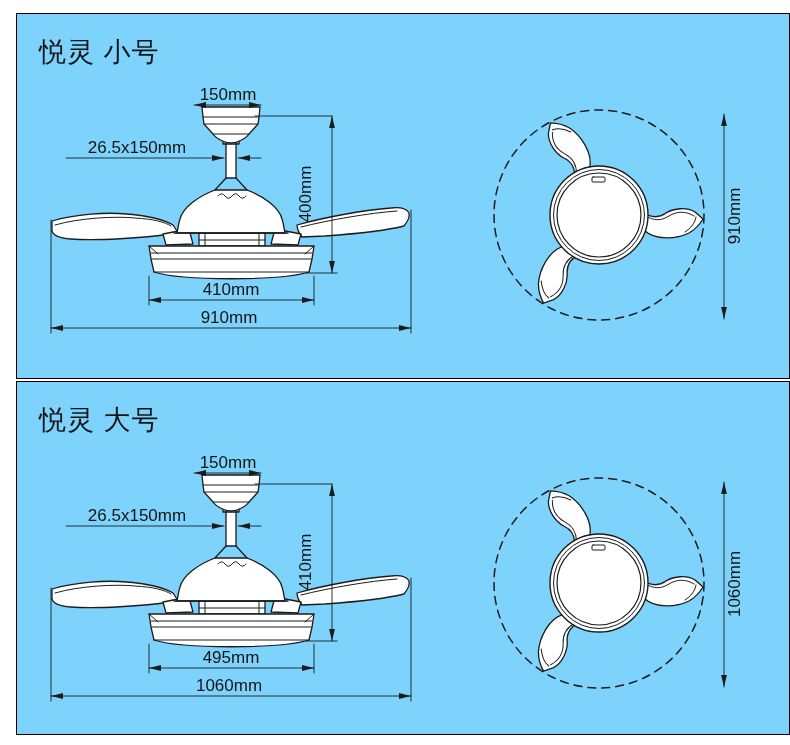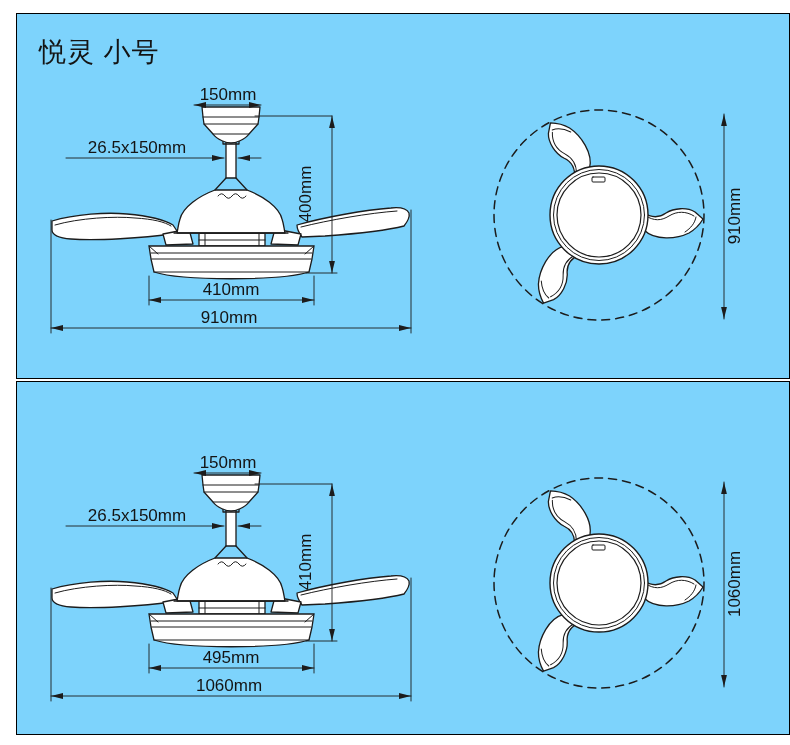--- a/index.html
+++ b/index.html
@@ -110,20 +110,21 @@
     <text class="dim-text" x="211" y="86" text-anchor="middle">150mm</text>
     <text class="dim-text" x="120" y="139" text-anchor="middle">26.5x150mm</text>
     <text class="dim-text" x="294" y="180" text-anchor="middle" transform="rotate(-90 294 180)">400mm</text>
     <text class="dim-text" x="214" y="281" text-anchor="middle">410mm</text>
     <text class="dim-text" x="212" y="309" text-anchor="middle">910mm</text>
     <text class="dim-text" x="723" y="202" text-anchor="middle" transform="rotate(-90 723 202)">910mm</text>
   </svg>
 </section>
 
 <section class="panel" id="panel-large">
+  <h2>悦灵 大号</h2>
   <svg class="diagram" width="772" height="340" viewBox="0 0 772 340" preserveAspectRatio="xMinYMin meet">
     <use href="#fan-drawing"></use>
     <text class="dim-text" x="211" y="86" text-anchor="middle">150mm</text>
     <text class="dim-text" x="120" y="139" text-anchor="middle">26.5x150mm</text>
     <text class="dim-text" x="294" y="180" text-anchor="middle" transform="rotate(-90 294 180)">410mm</text>
     <text class="dim-text" x="214" y="281" text-anchor="middle">495mm</text>
     <text class="dim-text" x="212" y="309" text-anchor="middle">1060mm</text>
     <text class="dim-text" x="723" y="202" text-anchor="middle" transform="rotate(-90 723 202)">1060mm</text>
   </svg>
 </section>

